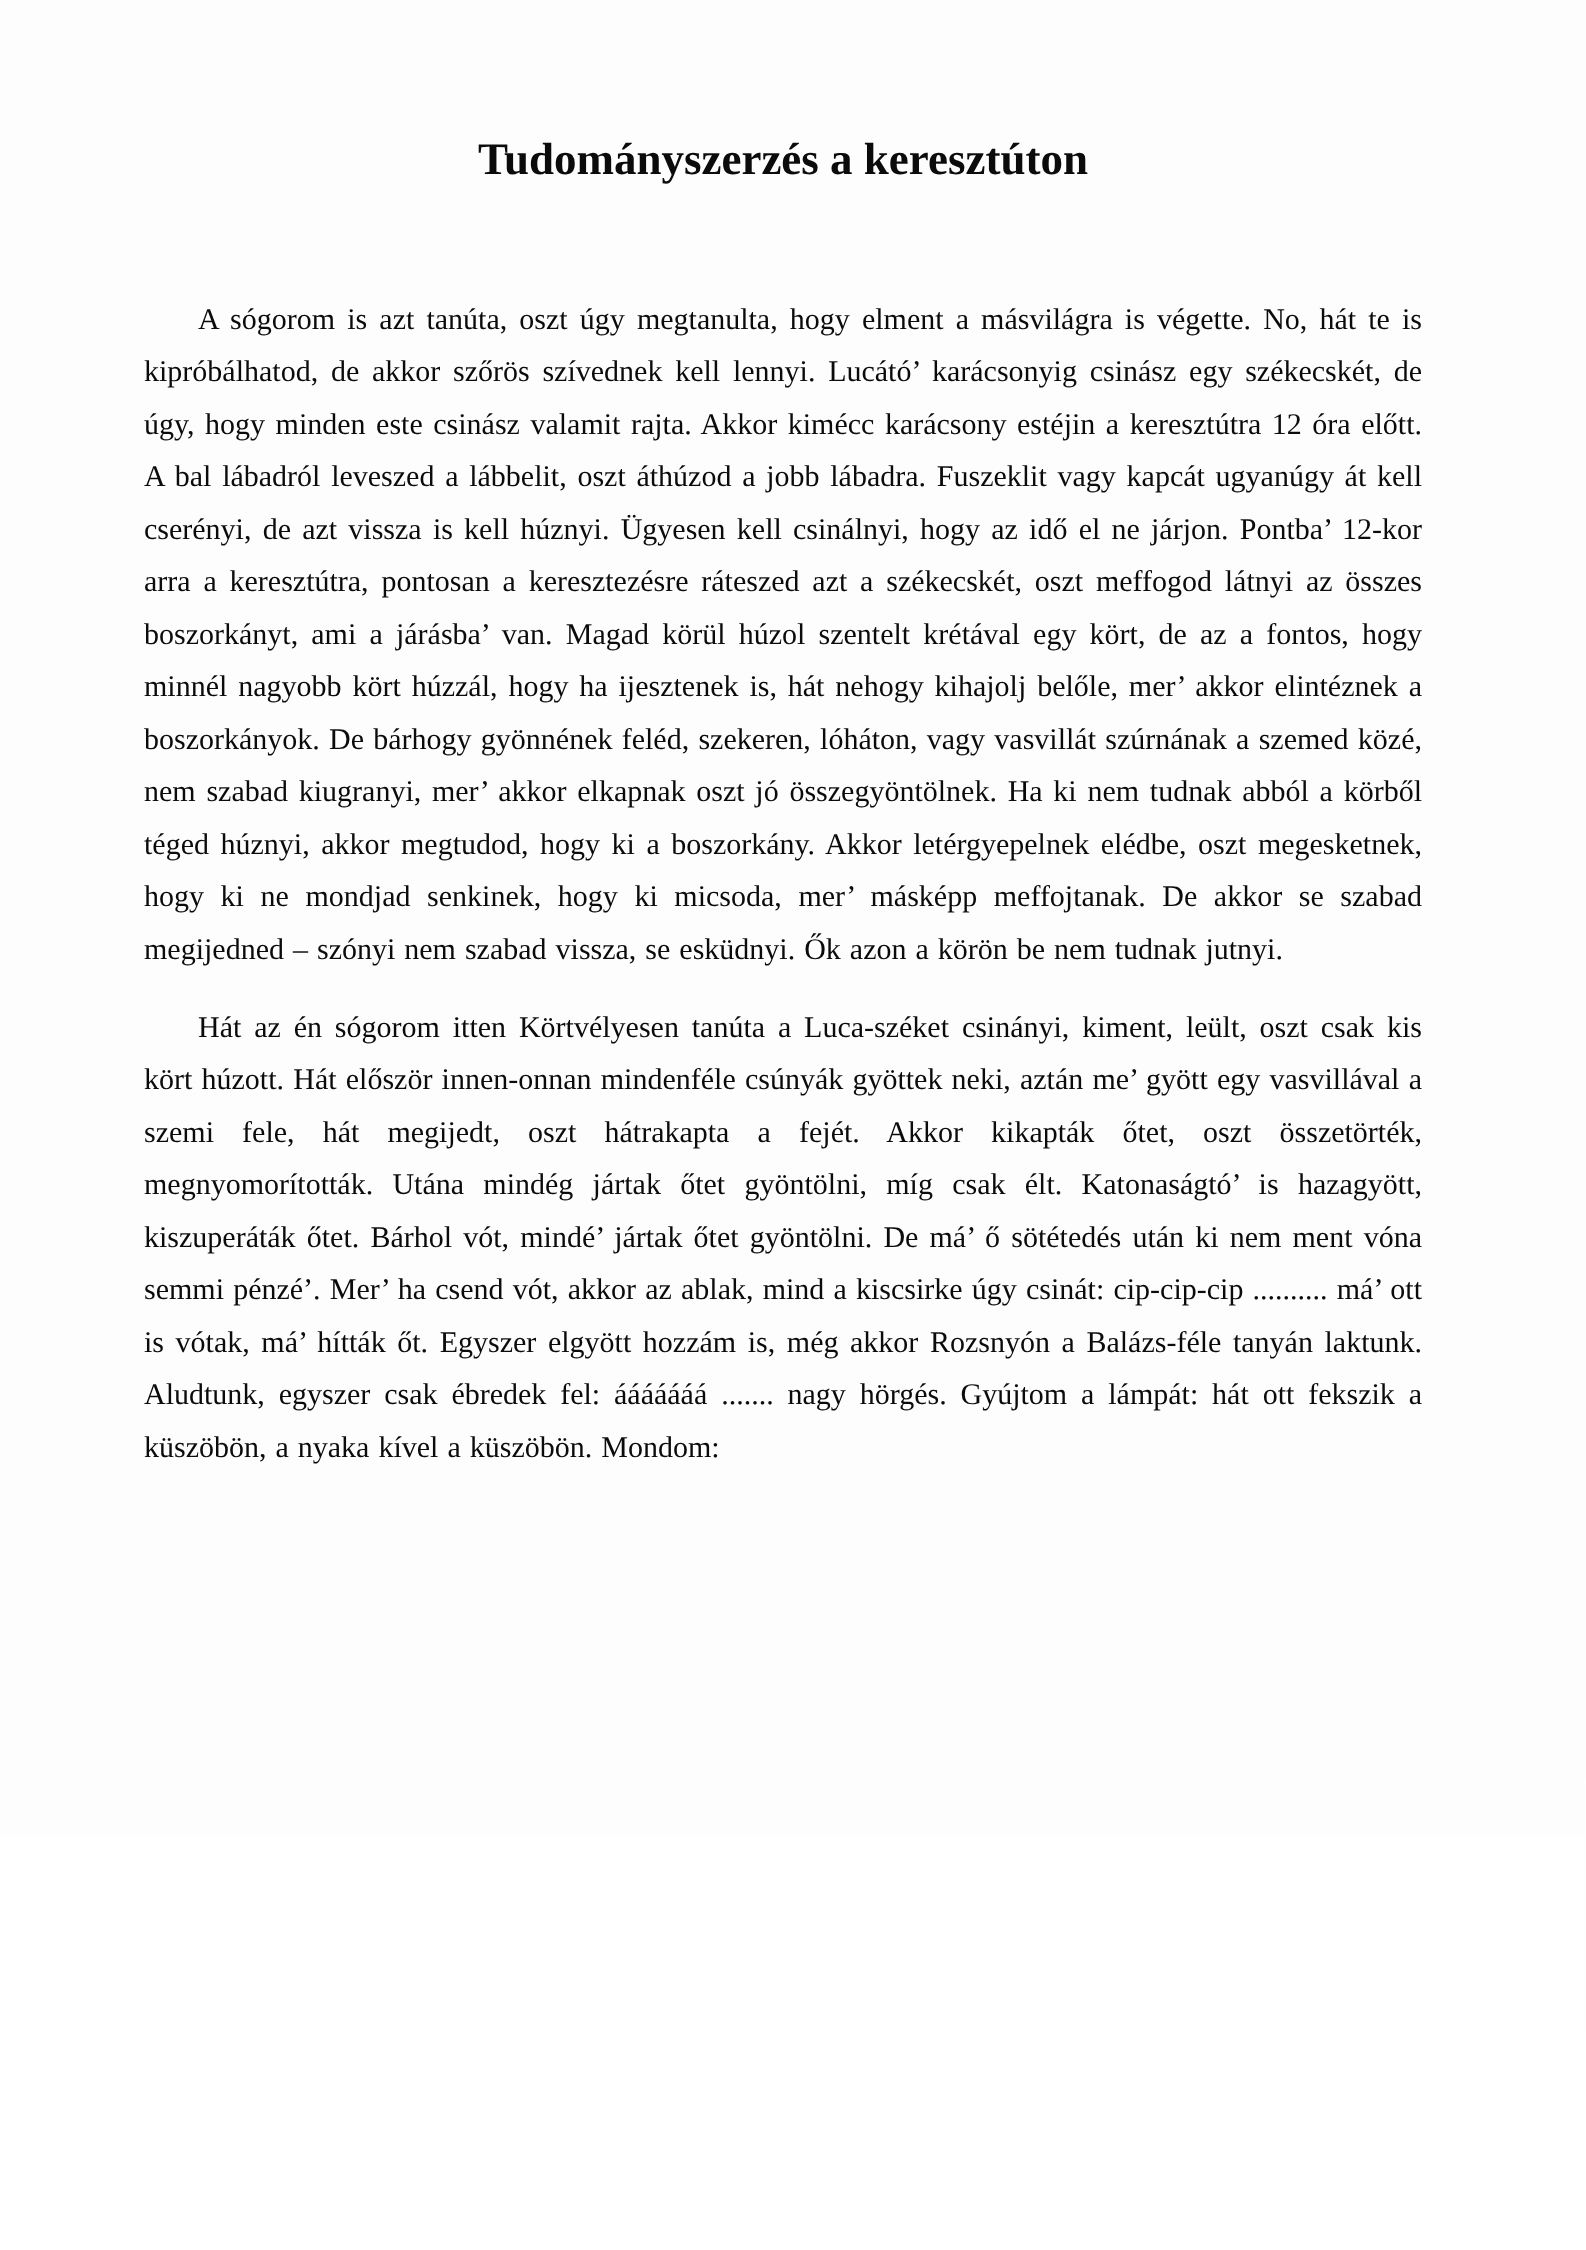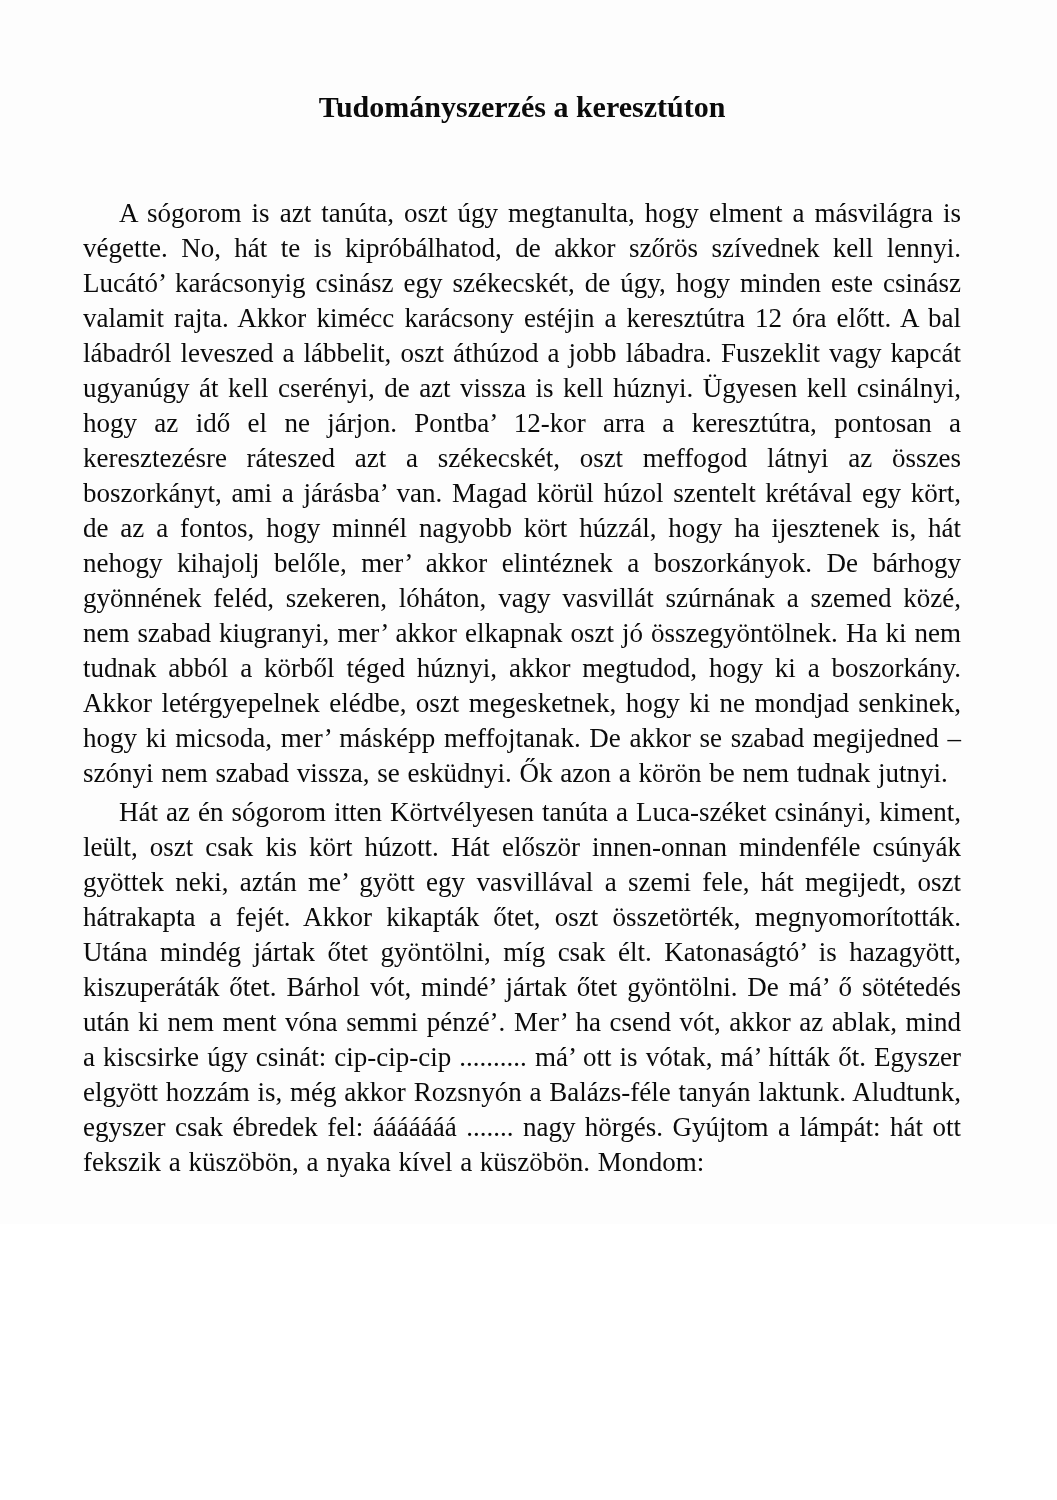--- a/index.html
+++ b/index.html
@@ -22,24 +22,24 @@
       font-size: 30px;
       line-height: 38px;
       font-weight: bold;
       text-align: center;
       margin: 0 0 70px 0;
     }
     .doc-body {
       width: 100%;
     }
     .par {
-      font-size: 27px;
+      font-size: 20px;
       line-height: 35px;
       text-align: justify;
-      margin: 4px;
+      margin: 17px;
       word-spacing: 1px;
     }
     .par.indent {
       text-indent: 36px;
     }
   </style>
 </head>
 <body>
 
 <div class="page">

